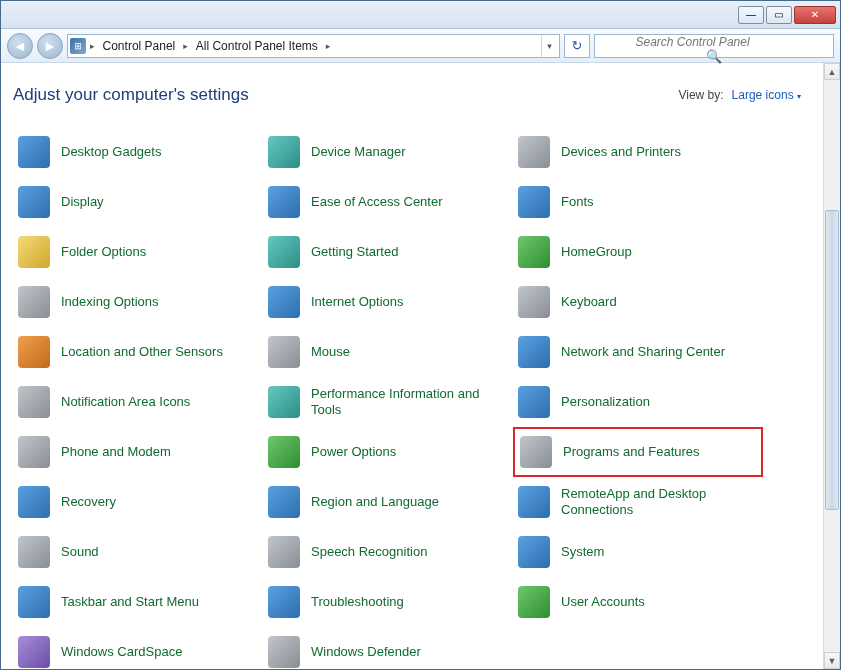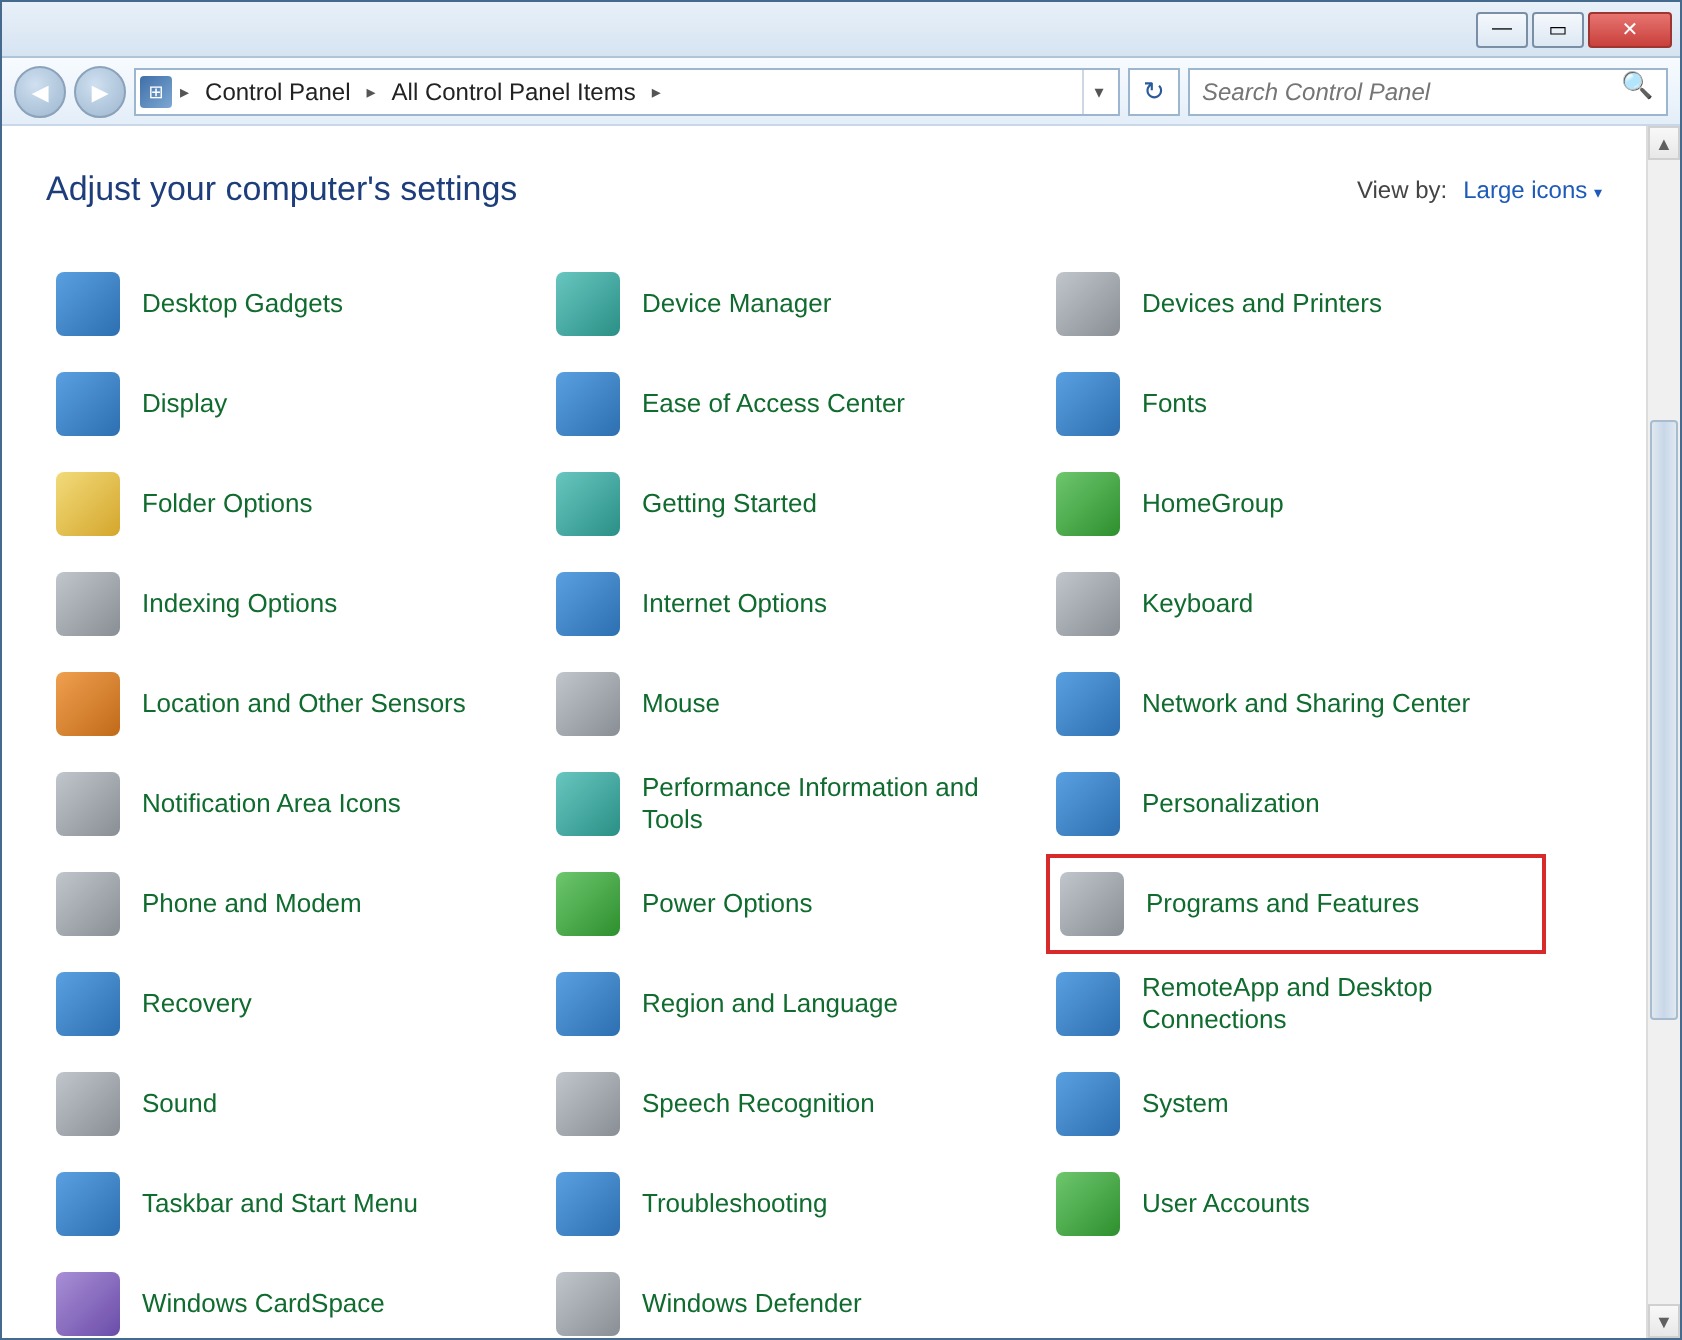--- a/index.html
+++ b/index.html
@@ -80,37 +80,38 @@
   width: 26px; height: 24px;
   border: 1px solid #9db6cf;
   background: #fff;
   display: flex; align-items: center; justify-content: center;
   color: #2a5a9c; font-size: 13px;
 }
 .search-box {
   width: 240px; height: 24px;
   border: 1px solid #9db6cf;
   background: #fff;
-  display: flex; 
+  display: flex; align-items: center;
   padding: 0 6px;
+  flex-direction: column;
 }
 .search-box input {
   border: none; outline: none;
   font-size: 12px; font-style: italic; color: #888;
   flex: 1; height: 100%;
 }
 .search-icon { color: #3a78c2; font-size: 13px; }
 .content-wrap {
   flex: 1;
   display: flex;
   overflow: hidden;
 }
 .content {
   flex: 1;
-  padding: 22px 0 0 22px;
+  padding: 22px 0 0 12px;
   overflow: hidden;
   position: relative;
 }
 .scrollbar {
   width: 17px;
   background: #f0f0f0;
   border-left: 1px solid #dcdcdc;
   display: flex; flex-direction: column;
 }
 .sb-arrow {

